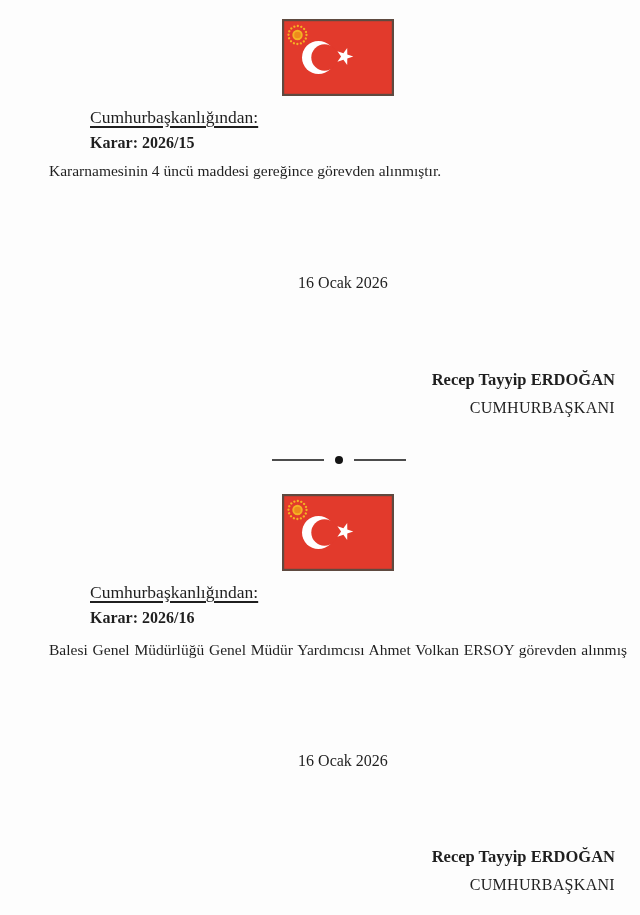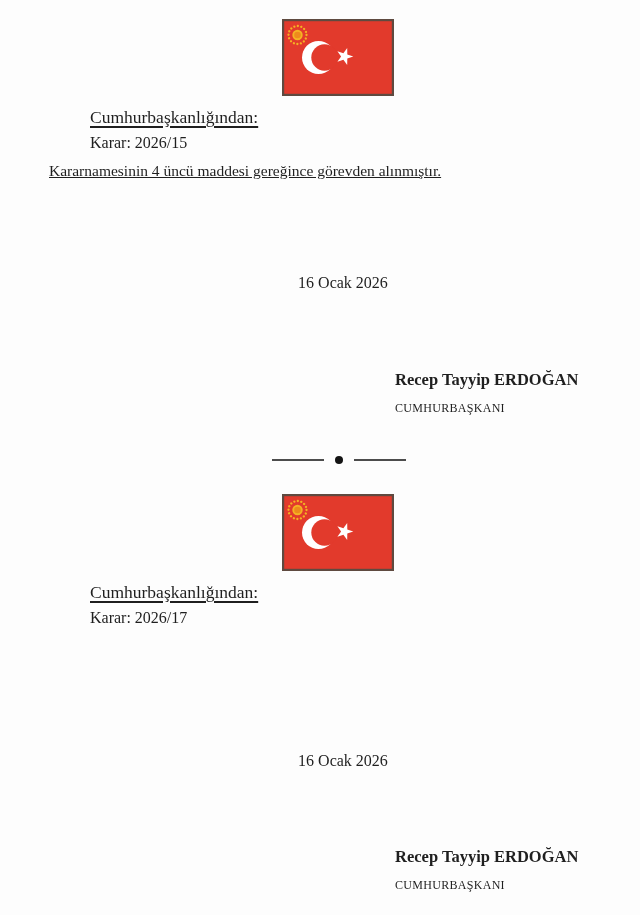--- a/index.html
+++ b/index.html
@@ -19,40 +19,40 @@
 
   .flag { position: absolute; left: 263px; top: 19px; width: 112px; height: 77px; }
 
   .source {
     position: absolute; left: 71px; top: 106px; margin: 0;
     font-size: 17.5px; font-weight: normal; line-height: 22px;
     text-decoration: underline; text-decoration-thickness: 1.5px; text-underline-offset: 3px;
   }
   .karar {
     position: absolute; left: 71px; top: 133px; margin: 0;
-    font-size: 16px; font-weight: normal; line-height: 20px;
+    font-size: 16px; font-weight: bold; line-height: 20px;
   }
   .body {
     position: absolute; left: 30px; top: 159px; width: 578px;
     font-size: 15.5px; line-height: 23px;
   }
   .decree-2 .body { top: 163px; }
   .line { text-align: justify; text-align-last: justify; white-space: nowrap; }
-  .line-last { text-align: left; text-align-last: auto; white-space: normal; text-decoration: underline; }
+  .line-last { text-align: left; text-align-last: auto; white-space: normal; }
 
   .date {
     position: absolute; left: 4px; top: 274px; width: 640px;
     text-align: center; font-size: 16px; line-height: 18px;
   }
   .decree-2 .date { top: 277px; }
 
-  .signature { position: absolute; left: 376px; top: 370px; width: 220px; text-align: left; }
+  .signature { position: absolute; left: 376px; top: 370px; width: 220px; text-align: right; }
   .decree-2 .signature { top: 372px; }
   .sig-name { font-size: 16.5px; font-weight: bold; line-height: 20px; }
-  .sig-title { font-size: 12px; line-height: 18px; margin-top: 9px; letter-spacing: 0.3px; }
+  .sig-title { font-size: 16px; line-height: 18px; margin-top: 9px; letter-spacing: 0.3px; }
 
   .separator {
     position: absolute; left: 0; top: 452px; width: 640px; height: 16px;
     display: flex; align-items: center; justify-content: center; gap: 11px;
   }
   .sep-line { width: 52px; height: 2px; background: #4c4c4c; }
   .sep-dot { width: 8px; height: 8px; border-radius: 50%; background: #141414; }
 
   .svg-defs { position: absolute; width: 0; height: 0; }
 </style>
@@ -95,22 +95,23 @@
     <span class="sep-line"></span>
     <span class="sep-dot"></span>
     <span class="sep-line"></span>
   </div>
 
   <section class="decree decree-2">
     <svg class="flag" viewBox="0 0 112 77">
       <use href="#flag-def"></use>
     </svg>
     <h2 class="source">Cumhurbaşkanlığından:</h2>
-    <h3 class="karar">Karar: 2026/17</h3>
+    <h3 class="karar">Karar: 2026/16</h3>
     <div class="body">
+      <div class="line">Balesi Genel Müdürlüğü Genel Müdür Yardımcısı Ahmet Volkan ERSOY görevden alınmış</div>
     </div>
     <div class="date">16 Ocak 2026</div>
     <div class="signature">
       <div class="sig-name">Recep Tayyip ERDOĞAN</div>
       <div class="sig-title">CUMHURBAŞKANI</div>
     </div>
   </section>
 
 </div>
 

